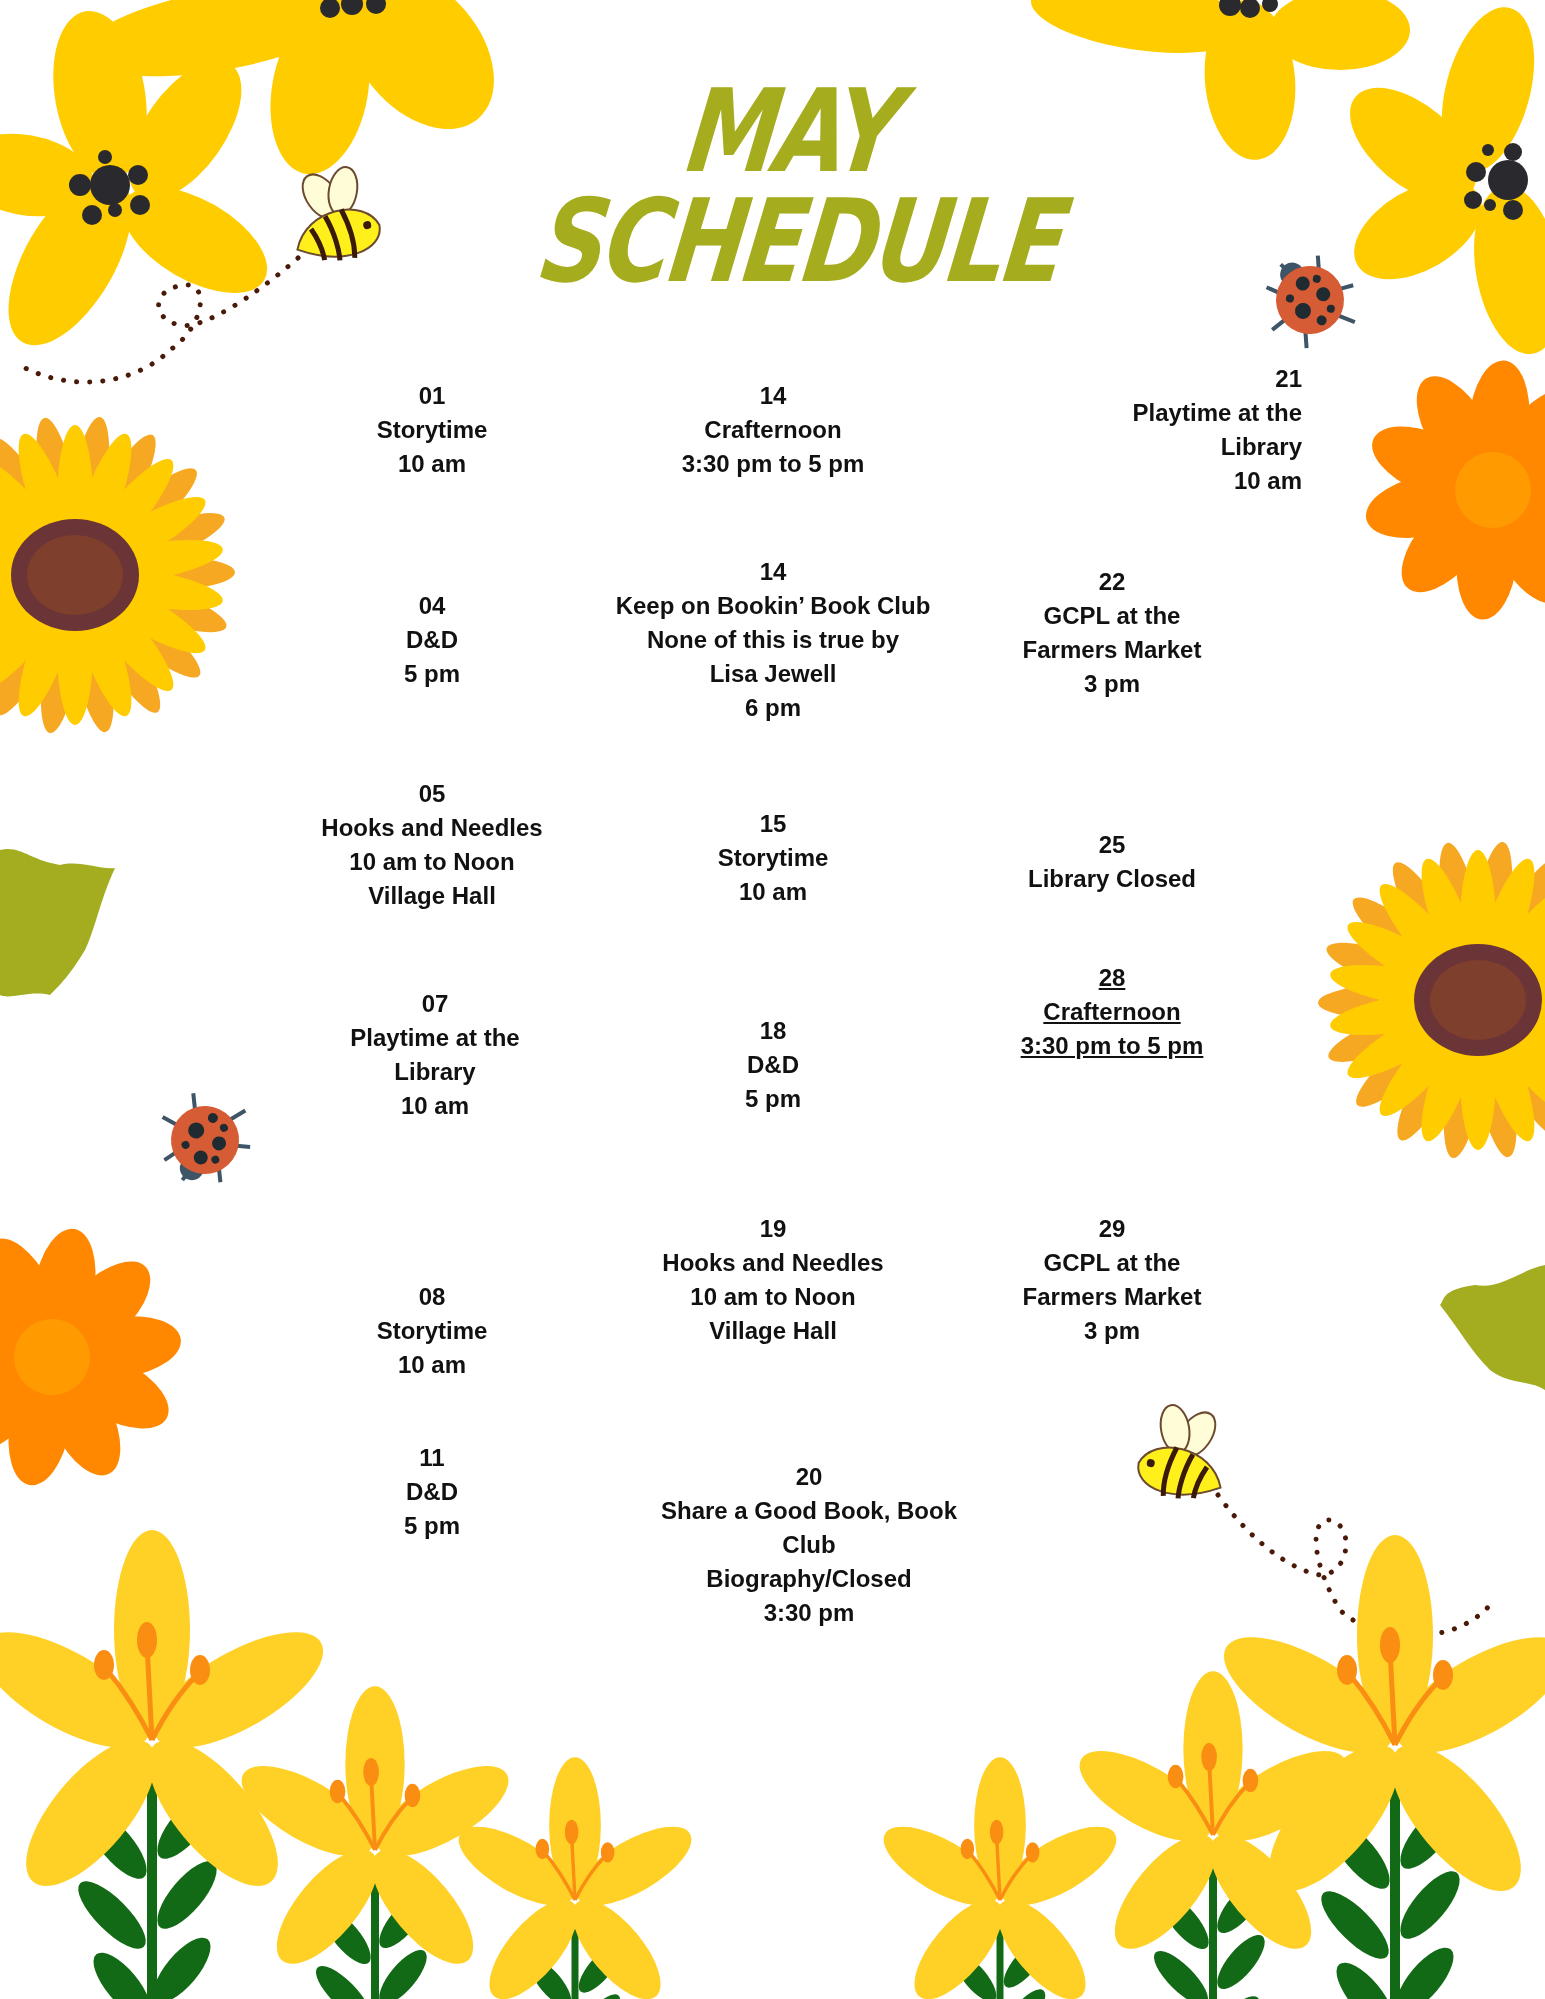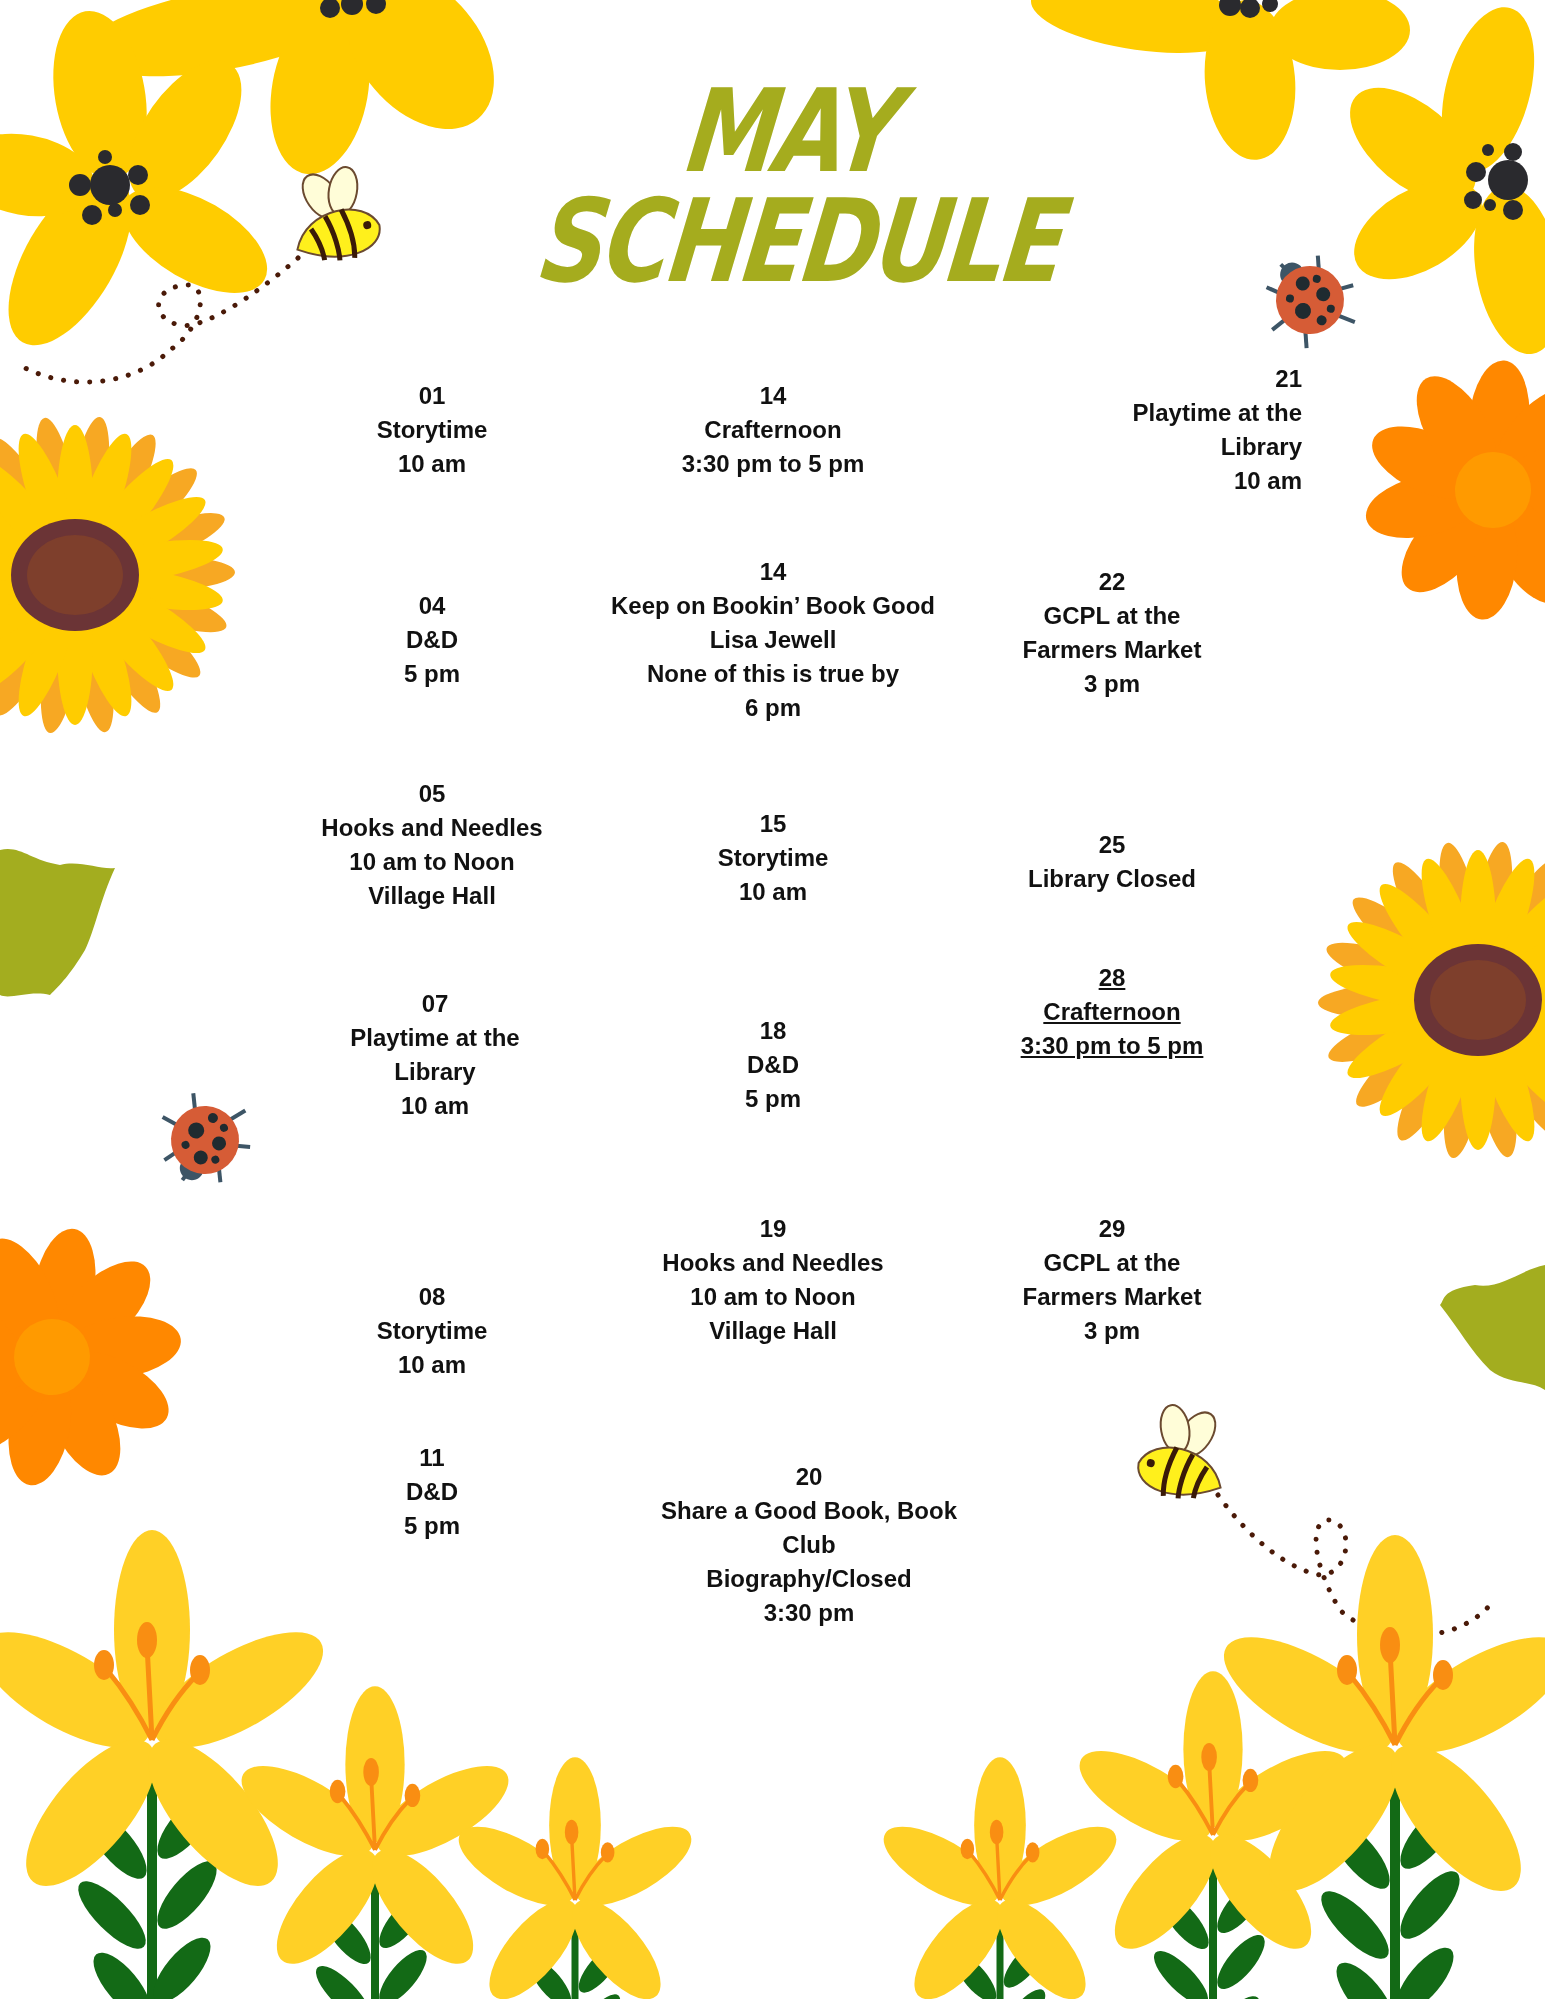--- a/index.html
+++ b/index.html
@@ -282,23 +282,23 @@
       <div>D&amp;D</div>
       <div>5 pm</div>
     </div>
     <div class="event" style="left: 773px; top: 379px;">
       <div>14</div>
       <div>Crafternoon</div>
       <div>3:30 pm to 5 pm</div>
     </div>
     <div class="event" style="left: 773px; top: 555px;">
       <div>14</div>
-      <div>Keep on Bookin’ Book Good</div>
+      <div>Keep on Bookin’ Book Club</div>
+      <div>None of this is true by</div>
       <div>Lisa Jewell</div>
-      <div>None of this is true by</div>
       <div>6 pm</div>
     </div>
     <div class="event" style="left: 773px; top: 807px;">
       <div>15</div>
       <div>Storytime</div>
       <div>10 am</div>
     </div>
     <div class="event" style="left: 773px; top: 1014px;">
       <div>18</div>
       <div>D&amp;D</div>

